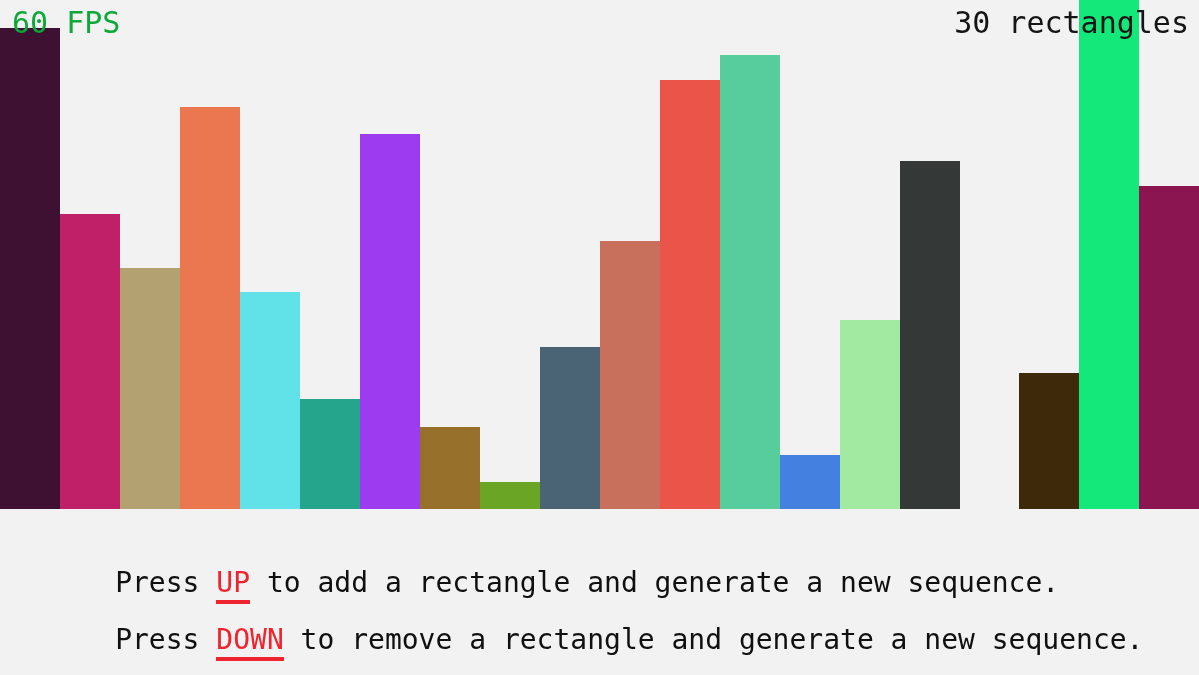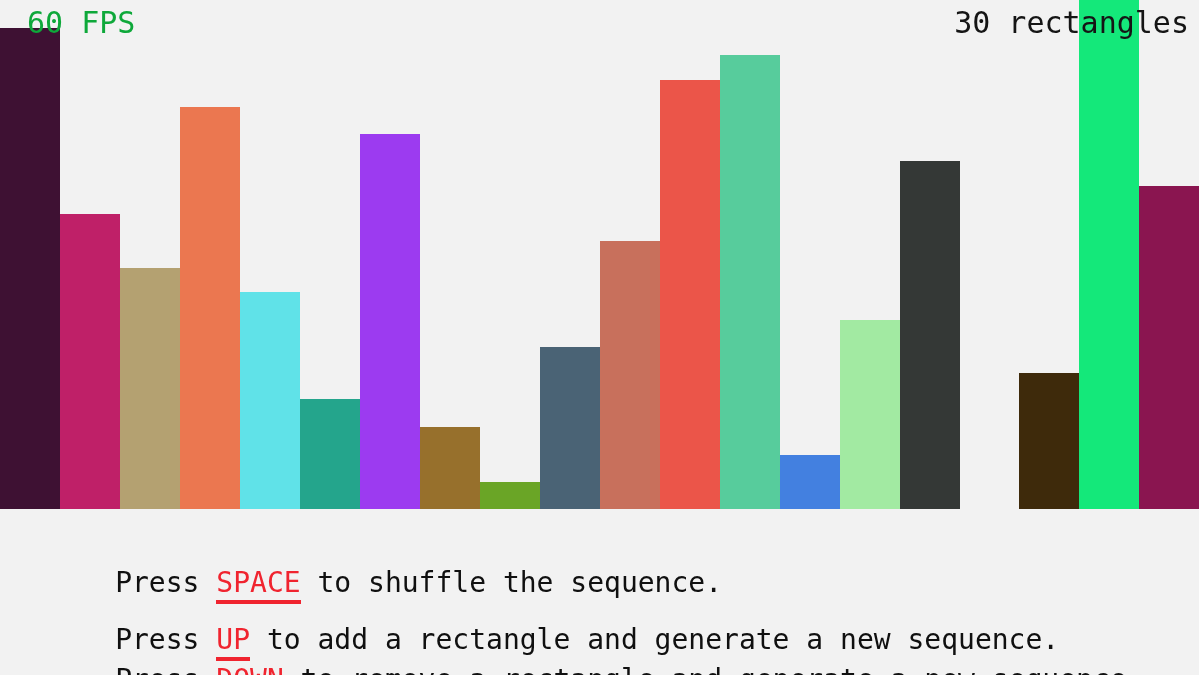--- a/index.html
+++ b/index.html
@@ -109,28 +109,25 @@
       <div class="bar" style="left: 660px; width: 60px; height: 429px; background: rgb(235, 85, 73);"></div>
       <div class="bar" style="left: 720px; width: 60px; height: 454px; background: rgb(87, 204, 156);"></div>
       <div class="bar" style="left: 780px; width: 60px; height: 54px; background: rgb(67, 128, 224);"></div>
       <div class="bar" style="left: 840px; width: 60px; height: 189px; background: rgb(162, 234, 162);"></div>
       <div class="bar" style="left: 900px; width: 60px; height: 348px; background: rgb(52, 56, 54);"></div>
       <div class="bar" style="left: 1019px; width: 60px; height: 136px; background: rgb(62, 42, 11);"></div>
       <div class="bar" style="left: 1079px; width: 60px; height: 509px; background: rgb(20, 232, 122);"></div>
       <div class="bar" style="left: 1139px; width: 60px; height: 323px; background: rgb(138, 21, 80);"></div>
     </div>
 
-  <div id="fps-counter" style="color: rgb(14, 168, 58); margin-left: 15px;">60 FPS</div>
+  <div id="fps-counter" style="color: rgb(14, 168, 58);">60 FPS</div>
 
   <div id="rect-count" style="color: rgb(21, 21, 21);">30 rectangles</div>
 
   <div id="instructions">
-    <div class="instr-line">
-      <span class="txt" style="color: rgb(16, 16, 16);">Press </span><span class="key" style="color: rgb(240, 36, 47); border-bottom-color: rgb(240, 36, 47);">SPACE</span><span class="txt" style="color: rgb(16, 16, 16);"> to shuffle the sequence.</span>
-    </div>
     <div class="instr-line">
       <span class="txt" style="color: rgb(16, 16, 16);">Press </span><span class="key" style="color: rgb(240, 36, 47); border-bottom-color: rgb(240, 36, 47);">UP</span><span class="txt" style="color: rgb(16, 16, 16);"> to add a rectangle and generate a new sequence.</span>
     </div>
     <div class="instr-line">
       <span class="txt" style="color: rgb(16, 16, 16);">Press </span><span class="key" style="color: rgb(240, 36, 47); border-bottom-color: rgb(240, 36, 47);">DOWN</span><span class="txt" style="color: rgb(16, 16, 16);"> to remove a rectangle and generate a new sequence.</span>
     </div>
   </div>
 
 </div>
 

